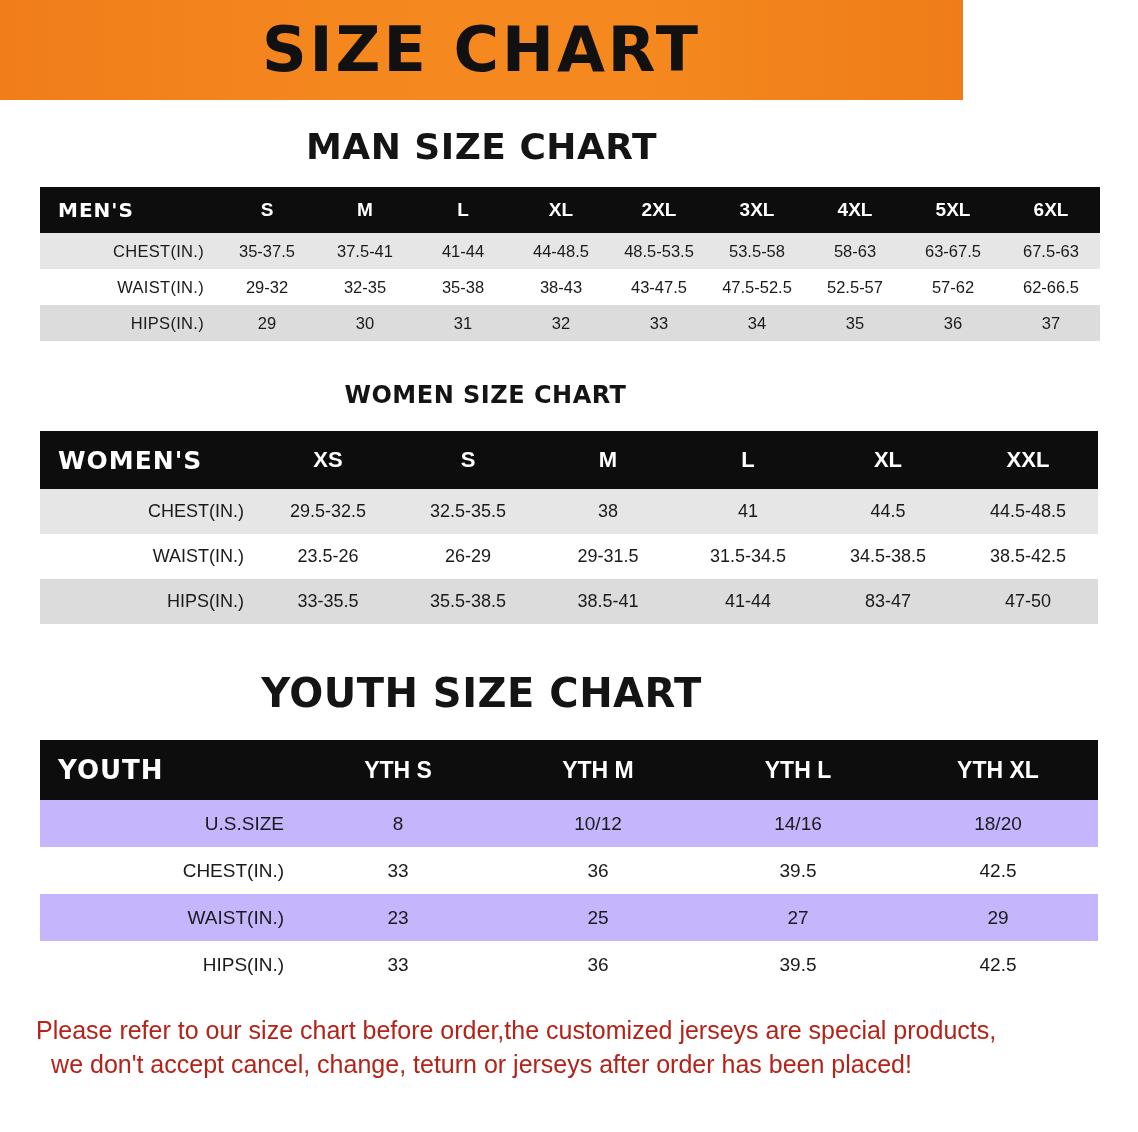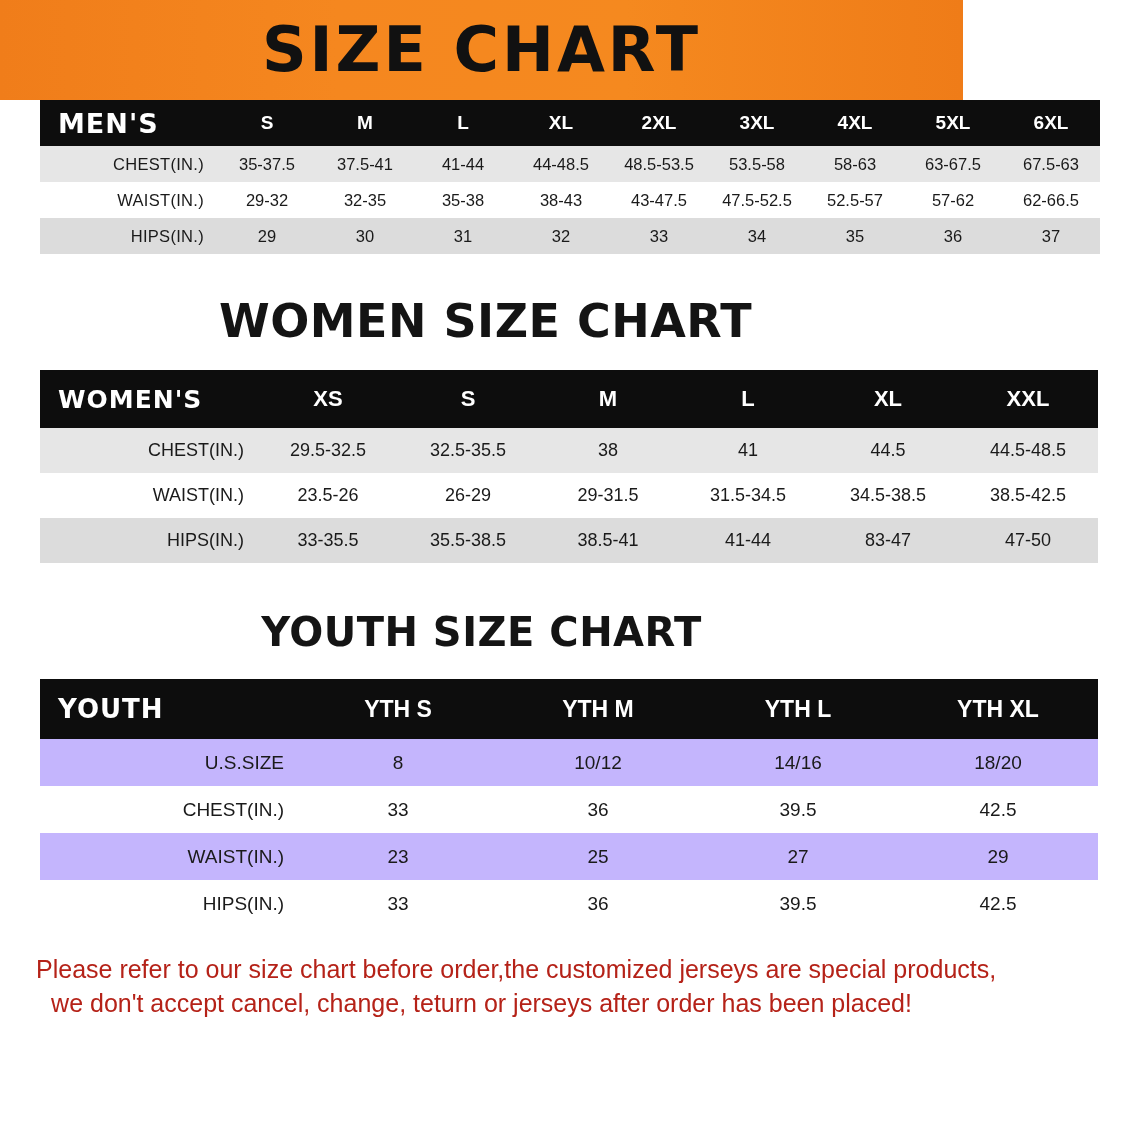--- a/index.html
+++ b/index.html
@@ -42,21 +42,21 @@
 
   
   .section-title {
     text-align: center;
     font-family: "DejaVu Sans", sans-serif;
     font-weight: bold;
     color: #141414;
     letter-spacing: 0.5px;
   }
   .t-man   { font-size: 36px; margin-top: 26px; margin-bottom: 20px; }
-  .t-women { font-size: 46px; margin-top: 40px; margin-bottom: 22px; margin-left: 8px; }
+  .t-women { font-size: 24px; margin-top: 40px; margin-bottom: 22px; margin-left: 8px; }
   .t-youth { font-size: 40px; margin-top: 46px; margin-bottom: 24px; }
 
   
   .tbl-wrap {
     margin: 0 40px;
   }
   table.sizetbl {
     width: 1058px;
     border-collapse: collapse;
     table-layout: fixed;
@@ -74,21 +74,21 @@
   }
   .hdr-row th.lbl {
     text-align: left;
     padding-left: 18px;
     font-family: "DejaVu Sans", sans-serif;
     letter-spacing: 1px;
   }
 
   
   #men-table .hdr-row th { height: 44px; font-size: 19px; }
-  #men-table .hdr-row th.lbl { font-size: 27px; margin-left: 20px; }
+  #men-table .hdr-row th.lbl { font-size: 20px; margin-left: 20px; }
   #men-table td { height: 34px; font-size: 16.5px; color: #1a1a1a; }
   #men-table td.lbl { text-align: right; padding-right: 14px; font-size: 16.5px; letter-spacing: 0.3px; }
   #men-table tr.r-odd td { background: #e6e6e6; }
   #men-table tr.r-even td { background: #ffffff; }
   #men-table tr.r-last td { background: #dcdcdc; }
 
   
   #women-table .hdr-row th { height: 56px; font-size: 22px; }
   #women-table .hdr-row th.lbl { font-size: 25px; }
   #women-table td { height: 43px; font-size: 18px; color: #1a1a1a; }
@@ -118,20 +118,21 @@
 </style>
 </head>
 <body>
 
 <div class="page">
 
   <div class="banner">
     <div class="banner-title">SIZE CHART</div>
   </div>
 
+  <div class="section-title t-man">MAN SIZE CHART</div>
   <div class="tbl-wrap">
     <table class="sizetbl" id="men-table">
       <colgroup>
         <col style="width:178px">
         <col style="width:98px">
           <col style="width:98px">
           <col style="width:98px">
           <col style="width:98px">
         <col style="width:98px">
           <col style="width:98px">

